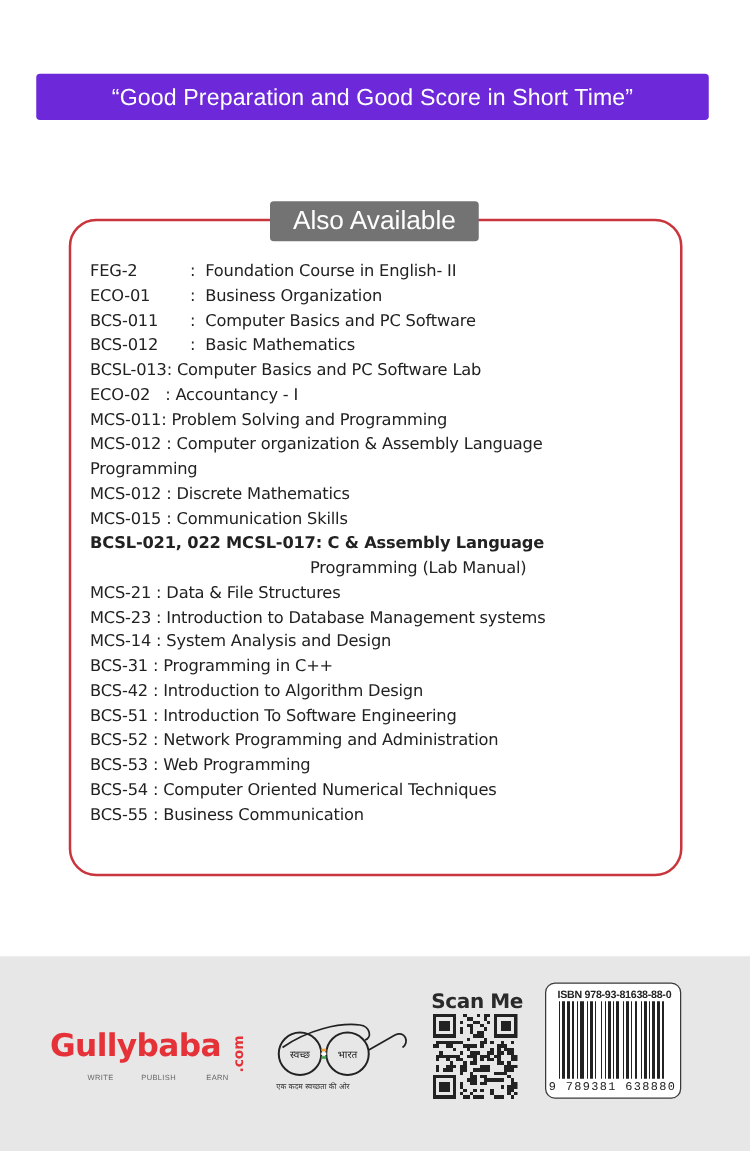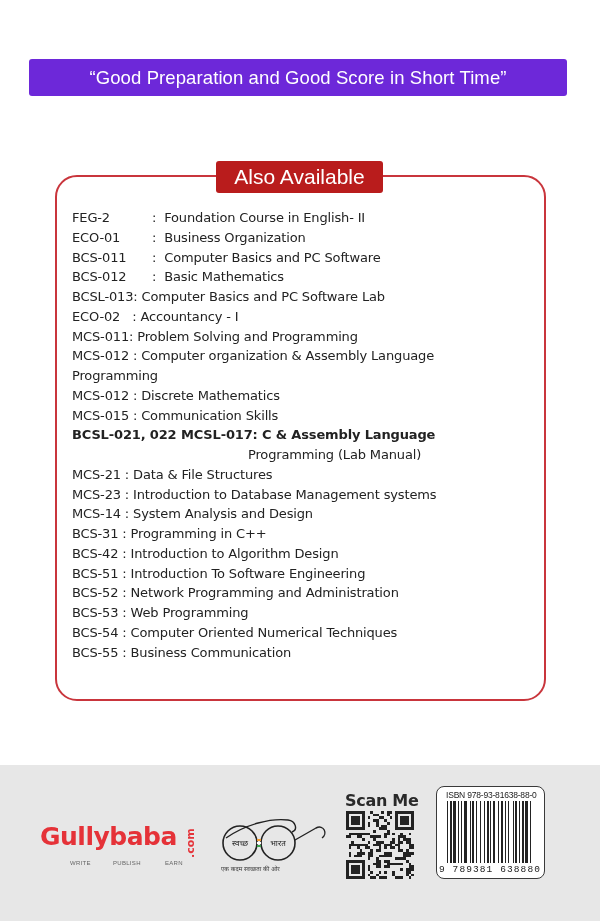--- a/index.html
+++ b/index.html
@@ -12,21 +12,21 @@
     color: #fff; font-family: "Liberation Sans", sans-serif;
     font-size: 18.5px; line-height: 37px; text-align: center; letter-spacing: 0.1px;
   }
 
   .box {
     position: absolute; left: 55px; top: 175px; width: 491px; height: 526px;
     border: 2px solid #c9353c; border-radius: 22px;
   }
   .box-tab {
     position: absolute; left: 216px; top: 161px; width: 167px; height: 32px;
-    background: #b91c1c; border-radius: 3px;
+    background: #737373; border-radius: 3px;
     color: #fff; font-family: "Liberation Sans", sans-serif;
     font-size: 21px; line-height: 32px; text-align: center;
   }
 
   .course-list {
     position: absolute; left: 72px; top: 208px; width: 470px;
     font-family: "DejaVu Sans", sans-serif; font-size: 13px; line-height: 19.75px;
     color: #222;
     list-style: none;
   }
@@ -60,21 +60,21 @@
     font-weight: bold; font-size: 16px; color: #2a2a2a; letter-spacing: -0.3px;
   }
   .qr { position: absolute; left: 346px; top: 810px; width: 68px; height: 70px; }
 
   .isbn-box {
     position: absolute; left: 436px; top: 786px; width: 109px; height: 93px;
     border: 1.5px solid #3a3a3a; border-radius: 8px; background: #fff;
   }
   .isbn-text {
     position: absolute; left: 446px; top: 790px; font-family: "Liberation Sans", sans-serif;
-    font-size: 8.5px; font-weight: normal; color: #222; letter-spacing: -0.2px;
+    font-size: 8.5px; font-weight: bold; color: #222; letter-spacing: -0.2px;
   }
   .barcode { position: absolute; left: 447px; top: 801px; width: 92px; height: 62px; }
   .barcode-digits {
     position: absolute; left: 439px; top: 864px; width: 104px;
     font-family: "Liberation Mono", monospace; font-size: 9.5px; color: #222; letter-spacing: 1.1px;
   }
 </style>
 </head>
 <body>
 

